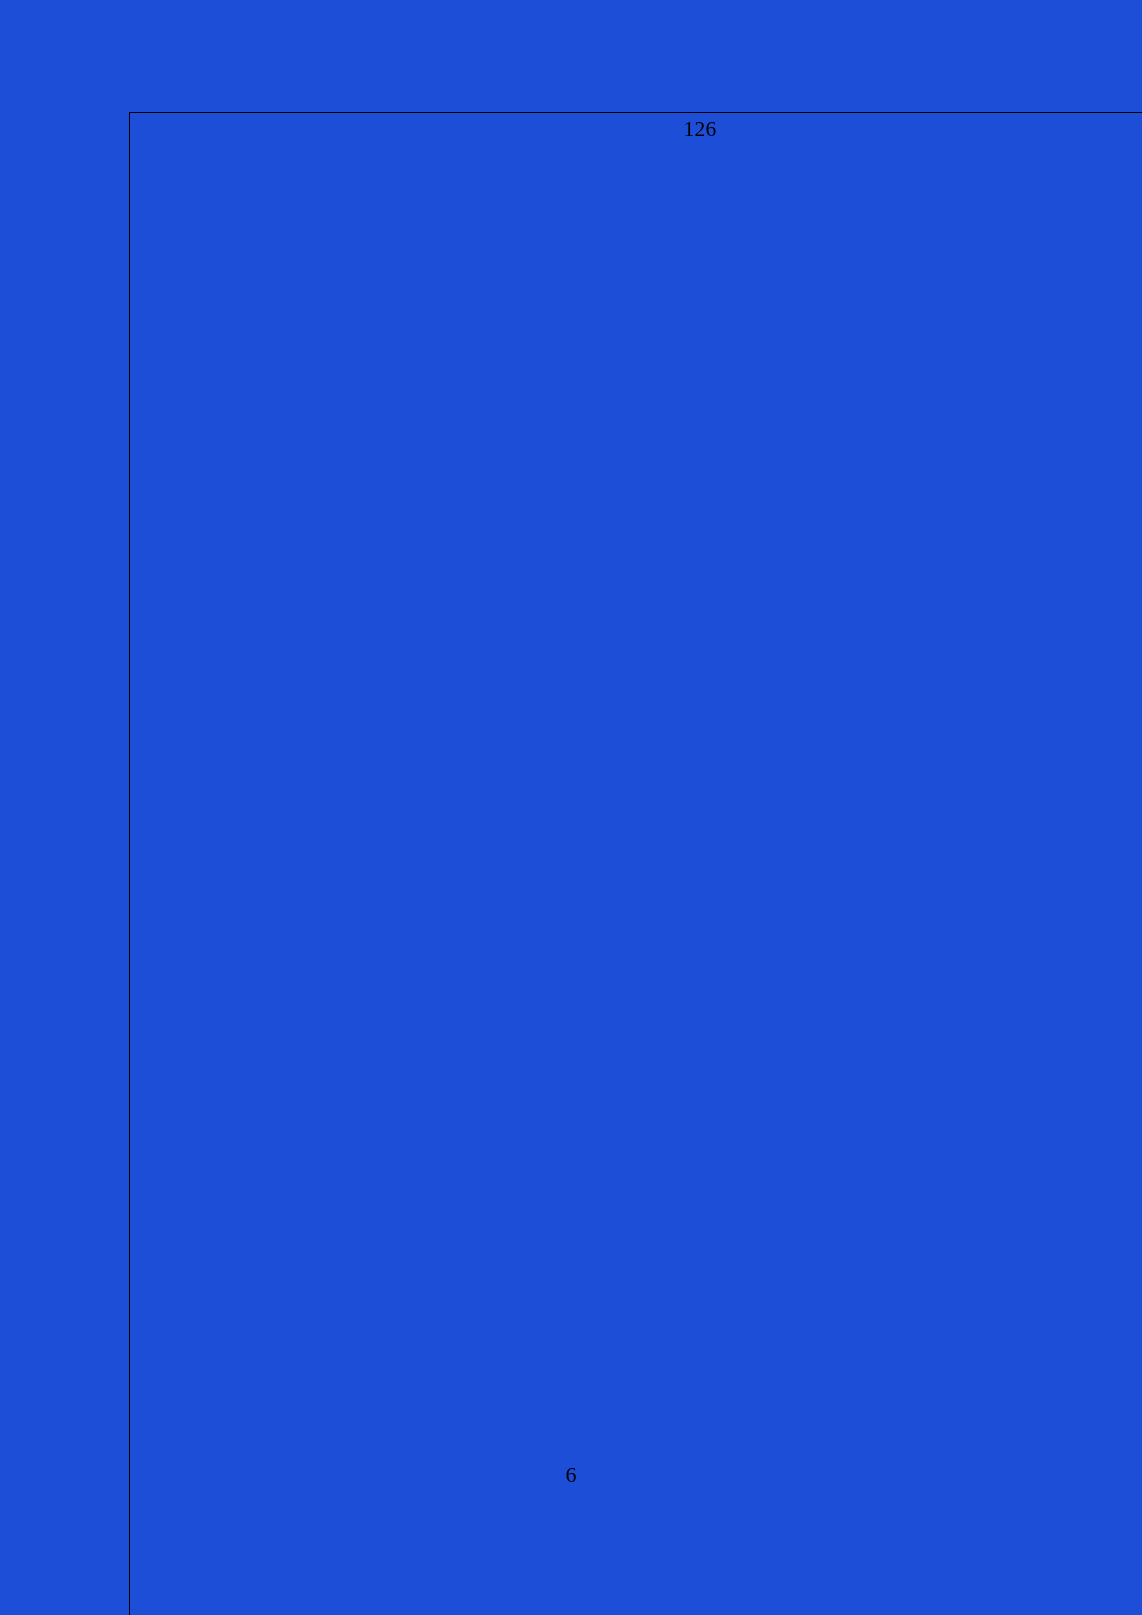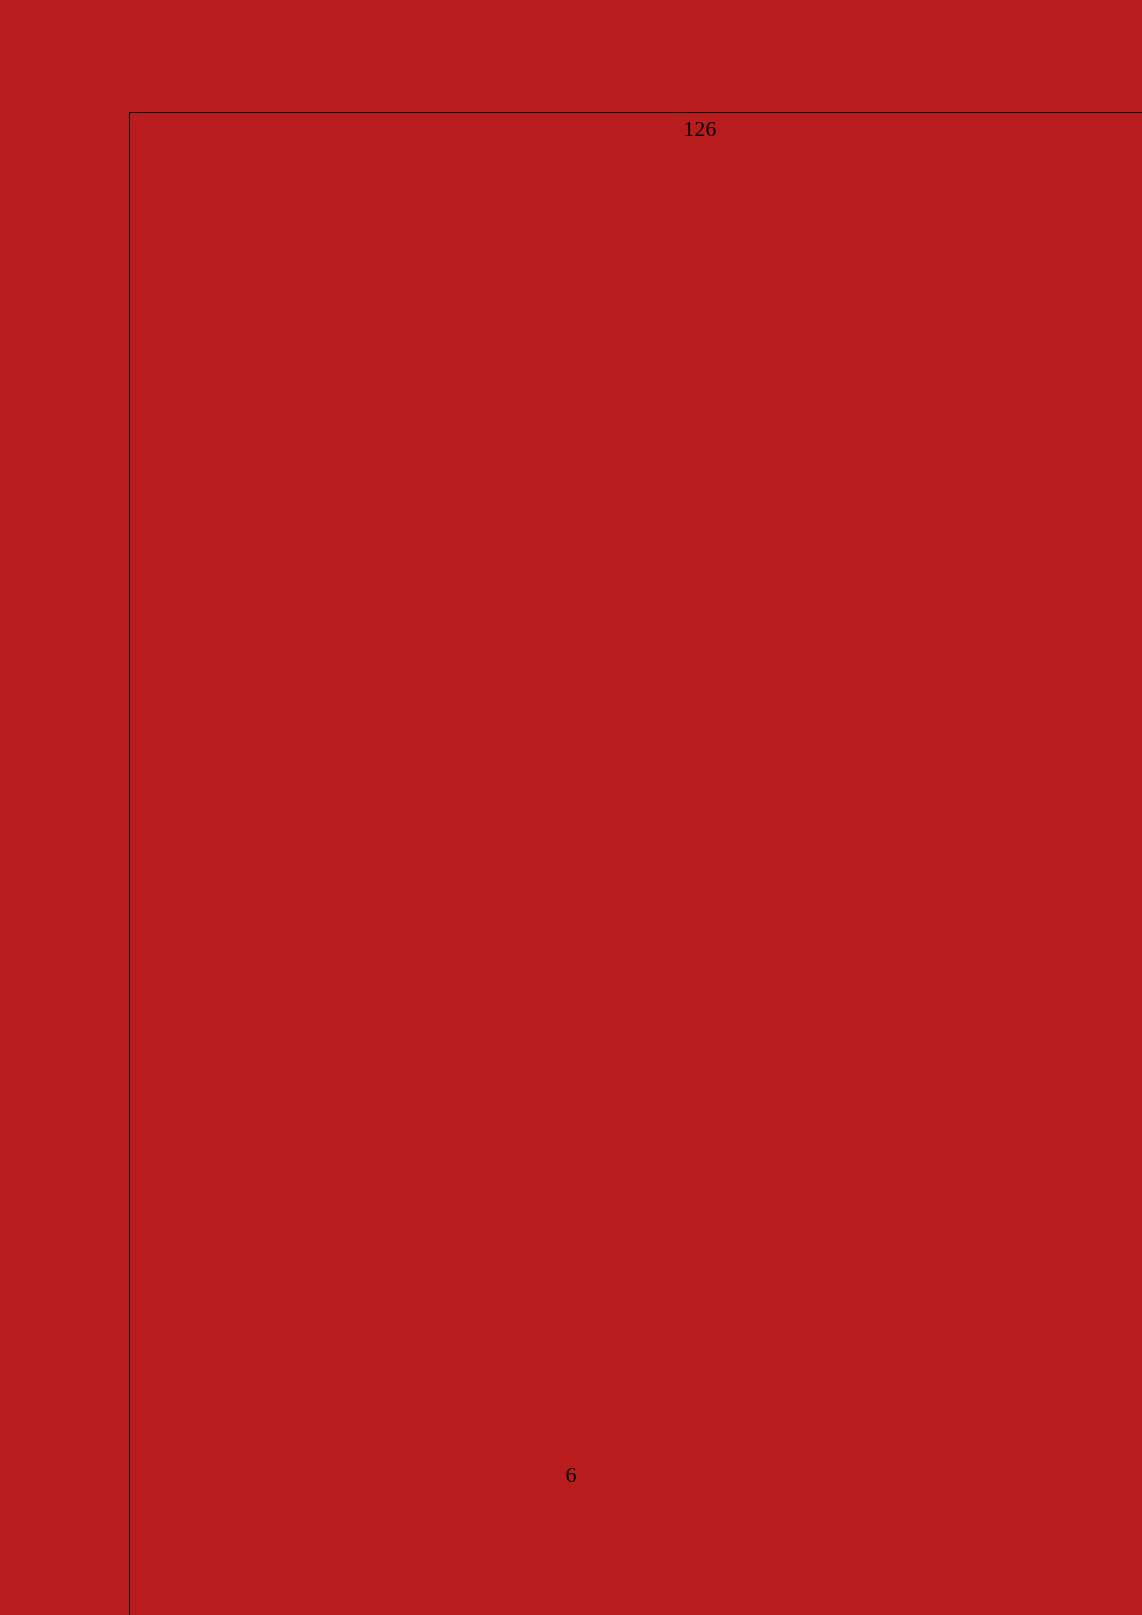--- a/index.html
+++ b/index.html
@@ -14,21 +14,21 @@
     color: #000000;
     position: relative;
     overflow: hidden;
   }
   .page {
     position: absolute;
     left: 0;
     top: 0;
     width: 1142px;
     height: 1615px;
-    background: #b91c1c;
+    background: #1d4ed8;
   }
   .toc-wrap {
     position: absolute;
     left: 129px;
     top: 112px;
     width: 882px;
   }
   table.toc {
     border-collapse: collapse;
     width: 882px;

